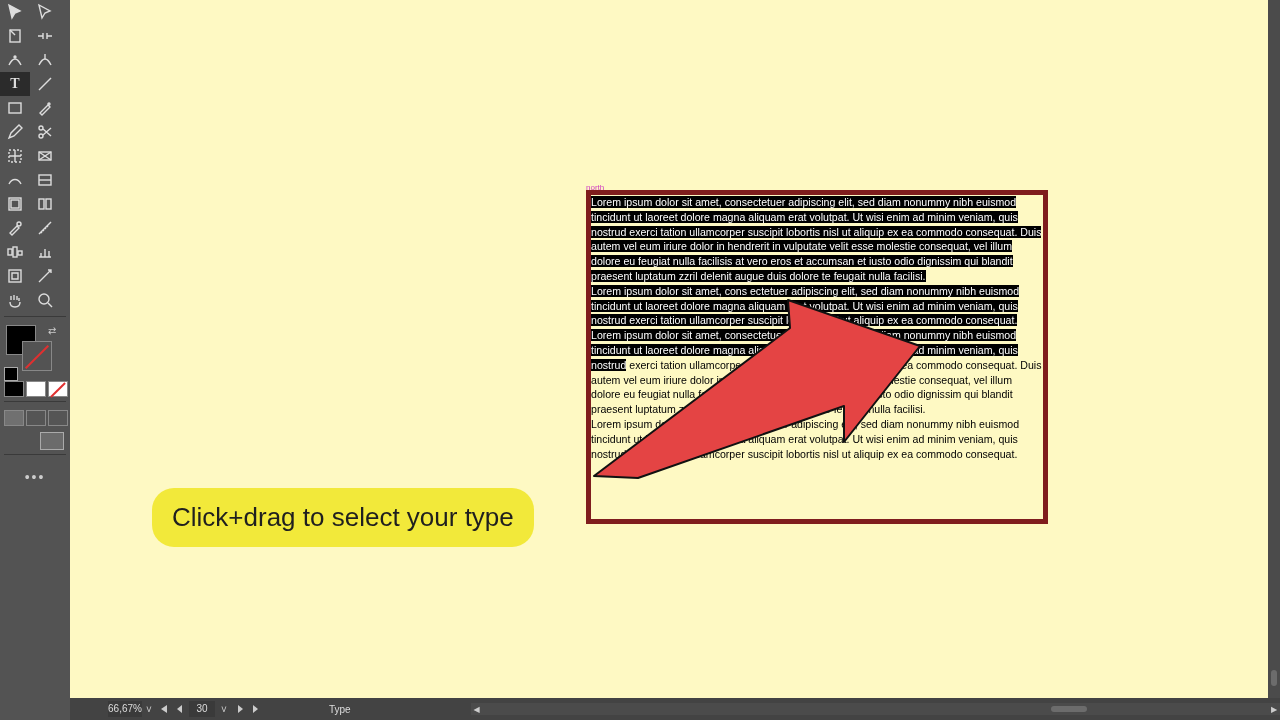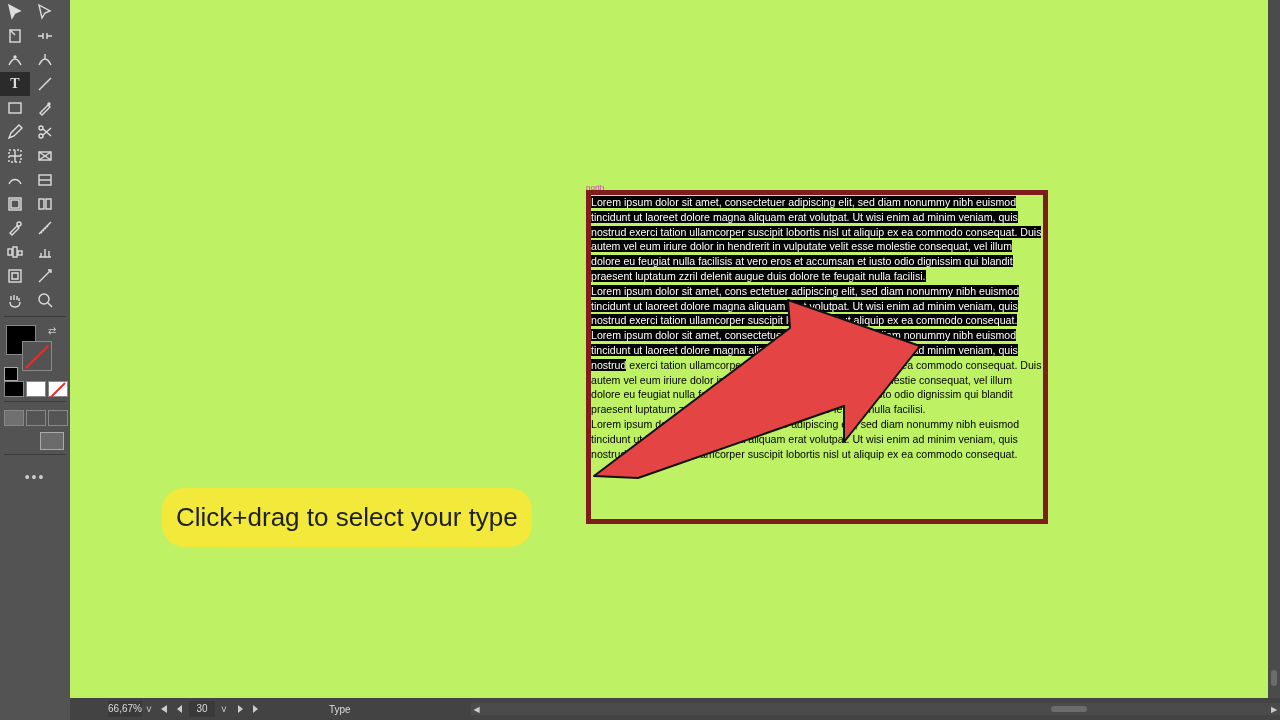--- a/index.html
+++ b/index.html
@@ -1,19 +1,19 @@
 <!DOCTYPE html>
 <html><head>
 <meta charset="utf-8">
 <style>
   html,body{margin:0;padding:0;width:1280px;height:720px;overflow:hidden;font-family:Arial,Helvetica,sans-serif;background:#c6c6c6;}
   
   #app{position:relative;width:1280px;height:720px;}
   #toolbox{position:absolute;left:0;top:0;width:70px;height:720px;background:#535353;display:flex;flex-direction:column;}
-  #canvas-area{position:absolute;left:70px;top:0;right:12px;bottom:22px;background:#bef264;text-decoration:underline;}
+  #canvas-area{position:absolute;left:70px;top:0;right:12px;bottom:22px;background:#fef9c3;text-decoration:underline;}
   #right-scroll{position:absolute;right:0;top:0;width:12px;bottom:22px;background:#4b4b4b;}
   #status-bar{position:absolute;left:70px;right:0;bottom:0;height:22px;background:#434343;color:#ddd;font-size:10px;display:flex;align-items:center;padding-left:32px;}
   
   .tool-row{display:flex;}
   .tool-cell{width:30px;height:24px;display:flex;align-items:center;justify-content:center;color:#ddd;cursor:pointer;}
   .tool-cell.sel{background:#2b2b2b;}
   .tool-cell svg{width:18px;height:18px;stroke:#ddd;fill:none;stroke-width:1.4;}
   .tool-cell .glyph{font-size:14px;}
   .sep{height:1px;background:#3a3a3a;margin:4px 4px;}
   
@@ -33,21 +33,21 @@
   #screen-ic{width:22px;height:16px;border:1px solid #aaa;background:#6b6b6b;}
   #more-dots{color:#ccc;text-align:center;margin-top:10px;font-size:14px;letter-spacing:2px;}
   
   #text-frame{position:absolute;left:516px;top:190px;width:452px;height:324px;border:5px solid #7f1d1d;background:transparent;}
   #inout-marker{position:absolute;left:516px;top:183px;font-size:8px;color:#d040c0;}
   .para{font-size:10.6px;line-height:14.8px;color:#000;margin:0;}
   .para mark{background:#000;color:#fff;}
   
   #arrow{position:absolute;left:520px;top:296px;width:340px;height:186px;pointer-events:none;}
   
-  #callout{position:absolute;left:92px;top:488px;padding:14px 14px;background:#f2e93a;border-radius:22px;font-size:26px;color:#1f1f1f;font-family:Arial,Helvetica,sans-serif;}
+  #callout{position:absolute;left:82px;top:488px;padding:14px 20px;background:#f2e93a;border-radius:22px;font-size:26px;color:#1f1f1f;font-family:Arial,Helvetica,sans-serif;}
   
   #sb-zoom{width:34px;background:#3a3a3a;color:#ddd;font-size:10px;text-align:center;line-height:16px;height:16px;margin-left:6px;}
   .sb-btn{width:14px;height:14px;display:flex;align-items:center;justify-content:center;color:#ccc;cursor:pointer;margin-left:2px;}
   .sb-btn svg{width:10px;height:10px;fill:#ccc;}
   #sb-chev{width:12px;margin-left:1px;}
   #sb-page{width:26px;background:#3a3a3a;color:#ddd;font-size:10px;text-align:center;line-height:16px;height:16px;margin-left:2px;}
   #sb-mode{margin-left:66px;color:#ddd;}
   #sb-scrollbar{flex:1;margin-left:120px;height:12px;background:#4b4b4b;position:relative;}
   #sb-left-arr,#sb-right-arr{position:absolute;top:0;width:12px;height:12px;display:flex;align-items:center;justify-content:center;color:#ccc;font-size:8px;}
   #sb-left-arr{left:0;}

